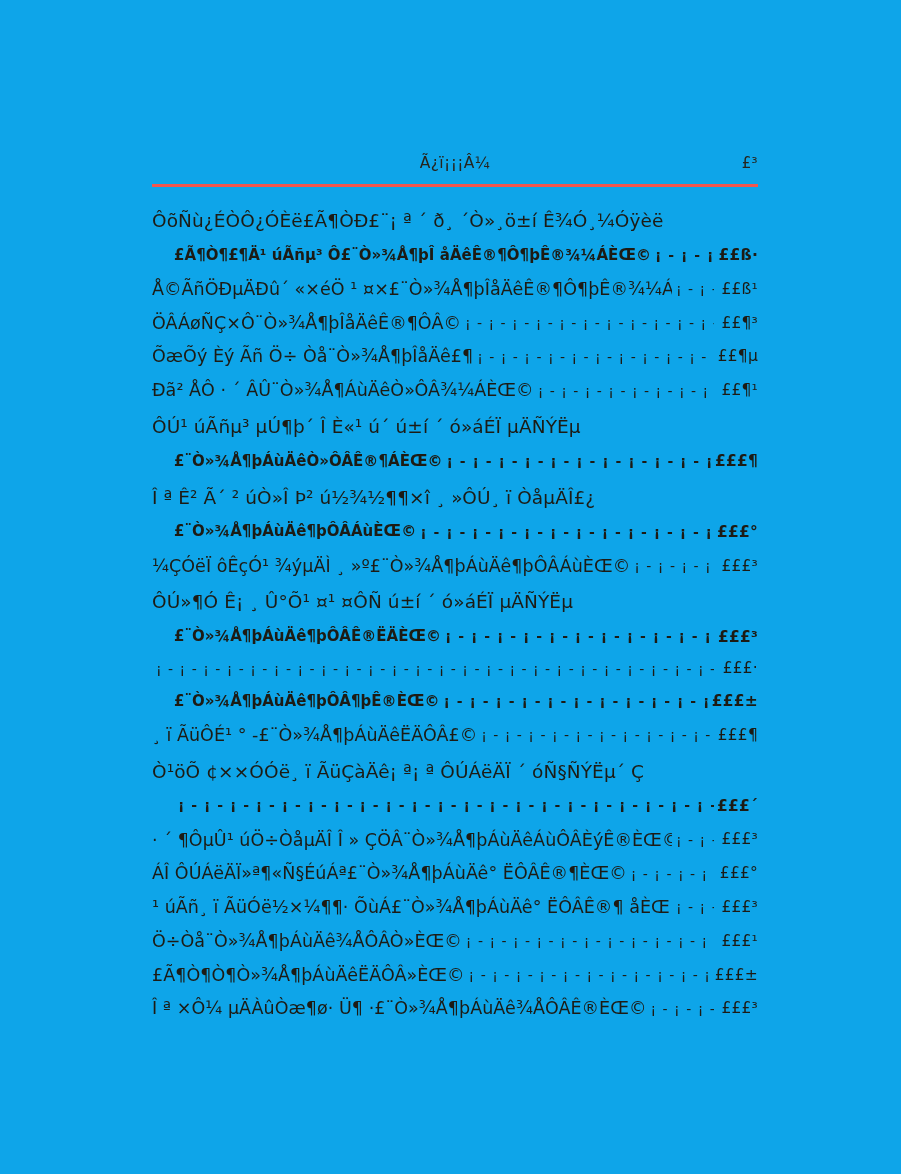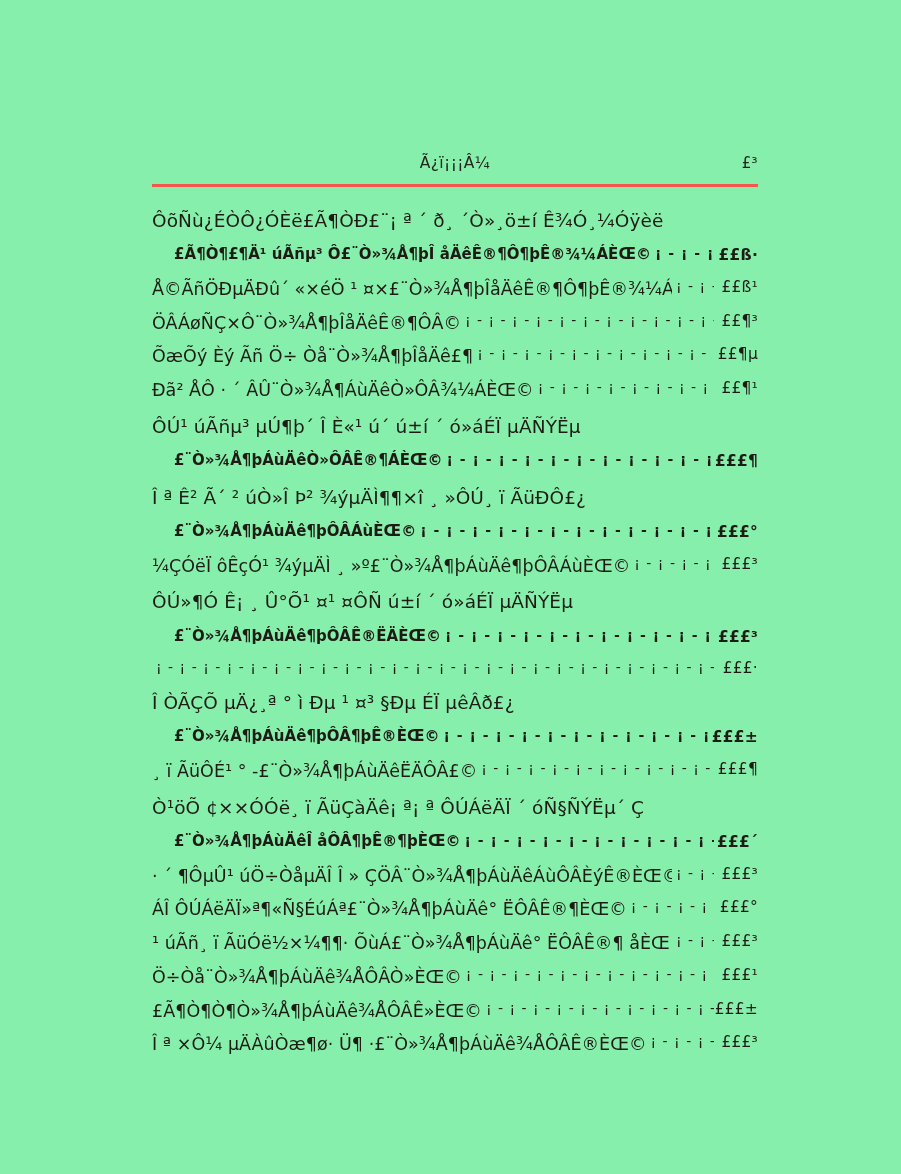--- a/index.html
+++ b/index.html
@@ -10,21 +10,21 @@
     width: 901px;
     height: 1174px;
     background: #fdfbdd;
     font-family: "DejaVu Sans", sans-serif;
     overflow: hidden;
   }
   .page {
     position: relative;
     width: 901px;
     height: 1174px;
-    background: #86efac;
+    background: #0ea5e9;
     box-sizing: border-box;
   }
   .content-area {
     position: absolute;
     left: 152px;
     top: 150px;
     width: 606px;
   }
   
   .running-head {
@@ -55,21 +55,21 @@
     margin-top: 4px;
     margin-bottom: 0px;
     width: 606px;
   }
   
   .entry-list {
     margin-top: 16px;
   }
   .entry {
     display: flex;
-    align-items: flex-start;
+    align-items: center;
     color: #1d1b14;
     white-space: pre;
   }
   
   .entry.head {
     font-size: 18.5px;
     line-height: 1.9;
     letter-spacing: 0.1px;
     margin-top: 1px;
   }
@@ -130,33 +130,32 @@
 
     <div class="entry-list" id="entry-list">
         <div class="entry head"><span class="e-title">ÔõÑù¿ÉÒÔ¿ÓÈë£Ã¶ÒÐ£¨¡ ª ´ ð¸ ´Ò»¸ö±í Ê¾Ó¸¼Óÿèë</span></div>
         <div class="entry item indent"><span class="e-title">£Ã¶Ò¶£¶Ä¹ úÃñµ³ Ô£¨Ò»¾Å¶þÎ åÄêÊ®¶Ô¶þÊ®¾¼ÁÈŒ©</span><span class="e-leader">¡ - ¡ - ¡ - ¡ - ¡ - ¡ - ¡ - ¡ - ¡ - ¡ - ¡ - ¡ - ¡ - ¡ - ¡ - ¡ - ¡ - ¡ - ¡ - ¡ - ¡ - ¡ - ¡ - ¡ - ¡ - ¡ -</span><span class="e-folio">££ß·</span></div>
         <div class="entry item"><span class="e-title">Å©ÃñÖÐµÄÐû´ «×éÖ ¹ ¤×£¨Ò»¾Å¶þÎåÄêÊ®¶Ô¶þÊ®¾¼ÁÈŒ©</span><span class="e-leader">¡ - ¡ - ¡ - ¡ - ¡ - ¡ - ¡ - ¡ - ¡ - ¡ - ¡ - ¡ - ¡ - ¡ - ¡ - ¡ - ¡ - ¡ - ¡ - ¡ - ¡ - ¡ - ¡ - ¡ - ¡ - ¡ -</span><span class="e-folio">££ß¹</span></div>
         <div class="entry item"><span class="e-title">ÖÂÁøÑÇ×Ô¨Ò»¾Å¶þÎåÄêÊ®¶ÔÂ©</span><span class="e-leader">¡ - ¡ - ¡ - ¡ - ¡ - ¡ - ¡ - ¡ - ¡ - ¡ - ¡ - ¡ - ¡ - ¡ - ¡ - ¡ - ¡ - ¡ - ¡ - ¡ - ¡ - ¡ - ¡ - ¡ - ¡ - ¡ -</span><span class="e-folio">££¶³</span></div>
         <div class="entry item"><span class="e-title">ÕæÕý Èý Ãñ Ö÷ Òå¨Ò»¾Å¶þÎåÄê£¶</span><span class="e-leader">¡ - ¡ - ¡ - ¡ - ¡ - ¡ - ¡ - ¡ - ¡ - ¡ - ¡ - ¡ - ¡ - ¡ - ¡ - ¡ - ¡ - ¡ - ¡ - ¡ - ¡ - ¡ - ¡ - ¡ - ¡ - ¡ -</span><span class="e-folio">££¶µ</span></div>
         <div class="entry item"><span class="e-title">Ðã² ÅÔ · ´ ÂÛ¨Ò»¾Å¶ÁùÄêÒ»ÔÂ¾¼ÁÈŒ©</span><span class="e-leader">¡ - ¡ - ¡ - ¡ - ¡ - ¡ - ¡ - ¡ - ¡ - ¡ - ¡ - ¡ - ¡ - ¡ - ¡ - ¡ - ¡ - ¡ - ¡ - ¡ - ¡ - ¡ - ¡ - ¡ - ¡ - ¡ -</span><span class="e-folio">££¶¹</span></div>
         <div class="entry head"><span class="e-title">ÔÚ¹ úÃñµ³ µÚ¶þ´ Î È«¹ ú´ ú±í ´ ó»áÉÏ µÄÑÝËµ</span></div>
         <div class="entry item indent"><span class="e-title">£¨Ò»¾Å¶þÁùÄêÒ»ÔÂÊ®¶ÁÈŒ©</span><span class="e-leader">¡ - ¡ - ¡ - ¡ - ¡ - ¡ - ¡ - ¡ - ¡ - ¡ - ¡ - ¡ - ¡ - ¡ - ¡ - ¡ - ¡ - ¡ - ¡ - ¡ - ¡ - ¡ - ¡ - ¡ - ¡ - ¡ -</span><span class="e-folio">£££¶</span></div>
-        <div class="entry head"><span class="e-title">Î ª Ê² Ã´ ² úÒ»Î Þ² ¾ýµÄÌ¶¶×î ¸ »ÔÚ¸ ï ÃüÐÔ£¿</span></div>
+        <div class="entry head"><span class="e-title">Î ª Ê² Ã´ ² úÒ»Î Þ² ú½¾½¶¶×î ¸ »ÔÚ¸ ï ÒåµÄÎ£¿</span></div>
         <div class="entry item indent"><span class="e-title">£¨Ò»¾Å¶þÁùÄê¶þÔÂÁùÈŒ©</span><span class="e-leader">¡ - ¡ - ¡ - ¡ - ¡ - ¡ - ¡ - ¡ - ¡ - ¡ - ¡ - ¡ - ¡ - ¡ - ¡ - ¡ - ¡ - ¡ - ¡ - ¡ - ¡ - ¡ - ¡ - ¡ - ¡ - ¡ -</span><span class="e-folio">£££°</span></div>
         <div class="entry item"><span class="e-title">¼ÇÓëÏ ôÊçÓ¹ ¾ýµÄÌ ¸ »º£¨Ò»¾Å¶þÁùÄê¶þÔÂÁùÈŒ©</span><span class="e-leader">¡ - ¡ - ¡ - ¡ - ¡ - ¡ - ¡ - ¡ - ¡ - ¡ - ¡ - ¡ - ¡ - ¡ - ¡ - ¡ - ¡ - ¡ - ¡ - ¡ - ¡ - ¡ - ¡ - ¡ - ¡ - ¡ -</span><span class="e-folio">£££³</span></div>
         <div class="entry head"><span class="e-title">ÔÚ»¶Ó Ê¡ ¸ Û°Õ¹ ¤¹ ¤ÔÑ ú±í ´ ó»áÉÏ µÄÑÝËµ</span></div>
         <div class="entry item indent"><span class="e-title">£¨Ò»¾Å¶þÁùÄê¶þÔÂÊ®ËÄÈŒ©</span><span class="e-leader">¡ - ¡ - ¡ - ¡ - ¡ - ¡ - ¡ - ¡ - ¡ - ¡ - ¡ - ¡ - ¡ - ¡ - ¡ - ¡ - ¡ - ¡ - ¡ - ¡ - ¡ - ¡ - ¡ - ¡ - ¡ - ¡ -</span><span class="e-folio">£££³</span></div>
         <div class="entry item"><span class="e-leader">¡ - ¡ - ¡ - ¡ - ¡ - ¡ - ¡ - ¡ - ¡ - ¡ - ¡ - ¡ - ¡ - ¡ - ¡ - ¡ - ¡ - ¡ - ¡ - ¡ - ¡ - ¡ - ¡ - ¡ - ¡ - ¡ -</span><span class="e-folio">£££·</span></div>
-        <div class="entry head"><span class="e-title">Î ÒÃÇÕ µÄ¿¸ª ° ì Ðµ ¹ ¤³ §Ðµ ÉÏ µêÂð£¿</span></div>
         <div class="entry item indent"><span class="e-title">£¨Ò»¾Å¶þÁùÄê¶þÔÂ¶þÊ®ÈŒ©</span><span class="e-leader">¡ - ¡ - ¡ - ¡ - ¡ - ¡ - ¡ - ¡ - ¡ - ¡ - ¡ - ¡ - ¡ - ¡ - ¡ - ¡ - ¡ - ¡ - ¡ - ¡ - ¡ - ¡ - ¡ - ¡ - ¡ - ¡ -</span><span class="e-folio">£££±</span></div>
         <div class="entry item"><span class="e-title">¸ ï ÃüÔÉ¹ ° -£¨Ò»¾Å¶þÁùÄêËÄÔÂ£©</span><span class="e-leader">¡ - ¡ - ¡ - ¡ - ¡ - ¡ - ¡ - ¡ - ¡ - ¡ - ¡ - ¡ - ¡ - ¡ - ¡ - ¡ - ¡ - ¡ - ¡ - ¡ - ¡ - ¡ - ¡ - ¡ - ¡ - ¡ -</span><span class="e-folio">£££¶</span></div>
         <div class="entry head"><span class="e-title">Ò¹öÕ ¢××ÓÓë¸ ï ÃüÇàÄê¡ ª¡ ª ÔÚÁëÄÏ ´ óÑ§ÑÝËµ´ Ç</span></div>
-        <div class="entry item indent"><span class="e-title">£¨Ò»¾Å¶þÁùÄêÎ åÔÂ¶þÊ®¶þÈŒ©</span><span class="e-leader">¡ - ¡ - ¡ - ¡ - ¡ - ¡ - ¡ - ¡ - ¡ - ¡ - ¡ - ¡ - ¡ - ¡ - ¡ - ¡ - ¡ - ¡ - ¡ - ¡ - ¡ - ¡ - ¡ - ¡ - ¡ - ¡ -</span><span class="e-folio">£££´</span></div>
+        <div class="entry item indent"><span class="e-leader">¡ - ¡ - ¡ - ¡ - ¡ - ¡ - ¡ - ¡ - ¡ - ¡ - ¡ - ¡ - ¡ - ¡ - ¡ - ¡ - ¡ - ¡ - ¡ - ¡ - ¡ - ¡ - ¡ - ¡ - ¡ - ¡ -</span><span class="e-folio">£££´</span></div>
         <div class="entry item"><span class="e-title">· ´ ¶ÔµÛ¹ úÖ÷ÒåµÄÎ Î » ÇÖÂ¨Ò»¾Å¶þÁùÄêÁùÔÂÈýÊ®ÈŒ©</span><span class="e-leader">¡ - ¡ - ¡ - ¡ - ¡ - ¡ - ¡ - ¡ - ¡ - ¡ - ¡ - ¡ - ¡ - ¡ - ¡ - ¡ - ¡ - ¡ - ¡ - ¡ - ¡ - ¡ - ¡ - ¡ - ¡ - ¡ -</span><span class="e-folio">£££³</span></div>
         <div class="entry item"><span class="e-title">ÁÎ ÔÚÁëÄÏ»ª¶«Ñ§ÉúÁª£¨Ò»¾Å¶þÁùÄê° ËÔÂÊ®¶ÈŒ©</span><span class="e-leader">¡ - ¡ - ¡ - ¡ - ¡ - ¡ - ¡ - ¡ - ¡ - ¡ - ¡ - ¡ - ¡ - ¡ - ¡ - ¡ - ¡ - ¡ - ¡ - ¡ - ¡ - ¡ - ¡ - ¡ - ¡ - ¡ -</span><span class="e-folio">£££°</span></div>
         <div class="entry item"><span class="e-title">¹ úÃñ¸ ï ÃüÓë½×¼¶¶· ÕùÁ£¨Ò»¾Å¶þÁùÄê° ËÔÂÊ®¶ åÈŒ©</span><span class="e-leader">¡ - ¡ - ¡ - ¡ - ¡ - ¡ - ¡ - ¡ - ¡ - ¡ - ¡ - ¡ - ¡ - ¡ - ¡ - ¡ - ¡ - ¡ - ¡ - ¡ - ¡ - ¡ - ¡ - ¡ - ¡ - ¡ -</span><span class="e-folio">£££³</span></div>
         <div class="entry item"><span class="e-title">Ö÷Òå¨Ò»¾Å¶þÁùÄê¾ÅÔÂÒ»ÈŒ©</span><span class="e-leader">¡ - ¡ - ¡ - ¡ - ¡ - ¡ - ¡ - ¡ - ¡ - ¡ - ¡ - ¡ - ¡ - ¡ - ¡ - ¡ - ¡ - ¡ - ¡ - ¡ - ¡ - ¡ - ¡ - ¡ - ¡ - ¡ -</span><span class="e-folio">£££¹</span></div>
-        <div class="entry item"><span class="e-title">£Ã¶Ò¶Ò¶Ò»¾Å¶þÁùÄê¾ÅÔÂÊ»ÈŒ©</span><span class="e-leader">¡ - ¡ - ¡ - ¡ - ¡ - ¡ - ¡ - ¡ - ¡ - ¡ - ¡ - ¡ - ¡ - ¡ - ¡ - ¡ - ¡ - ¡ - ¡ - ¡ - ¡ - ¡ - ¡ - ¡ - ¡ - ¡ -</span><span class="e-folio">£££±</span></div>
+        <div class="entry item"><span class="e-title">£Ã¶Ò¶Ò¶Ò»¾Å¶þÁùÄêËÄÔÂ»ÈŒ©</span><span class="e-leader">¡ - ¡ - ¡ - ¡ - ¡ - ¡ - ¡ - ¡ - ¡ - ¡ - ¡ - ¡ - ¡ - ¡ - ¡ - ¡ - ¡ - ¡ - ¡ - ¡ - ¡ - ¡ - ¡ - ¡ - ¡ - ¡ -</span><span class="e-folio">£££±</span></div>
         <div class="entry item"><span class="e-title">Î ª ×Ô¼ µÄÀûÒæ¶ø· Ü¶ ·£¨Ò»¾Å¶þÁùÄê¾ÅÔÂÊ®ÈŒ©</span><span class="e-leader">¡ - ¡ - ¡ - ¡ - ¡ - ¡ - ¡ - ¡ - ¡ - ¡ - ¡ - ¡ - ¡ - ¡ - ¡ - ¡ - ¡ - ¡ - ¡ - ¡ - ¡ - ¡ - ¡ - ¡ - ¡ - ¡ -</span><span class="e-folio">£££³</span></div>
       </div>
 
   </div>
 </div>
 
 </body></html>

